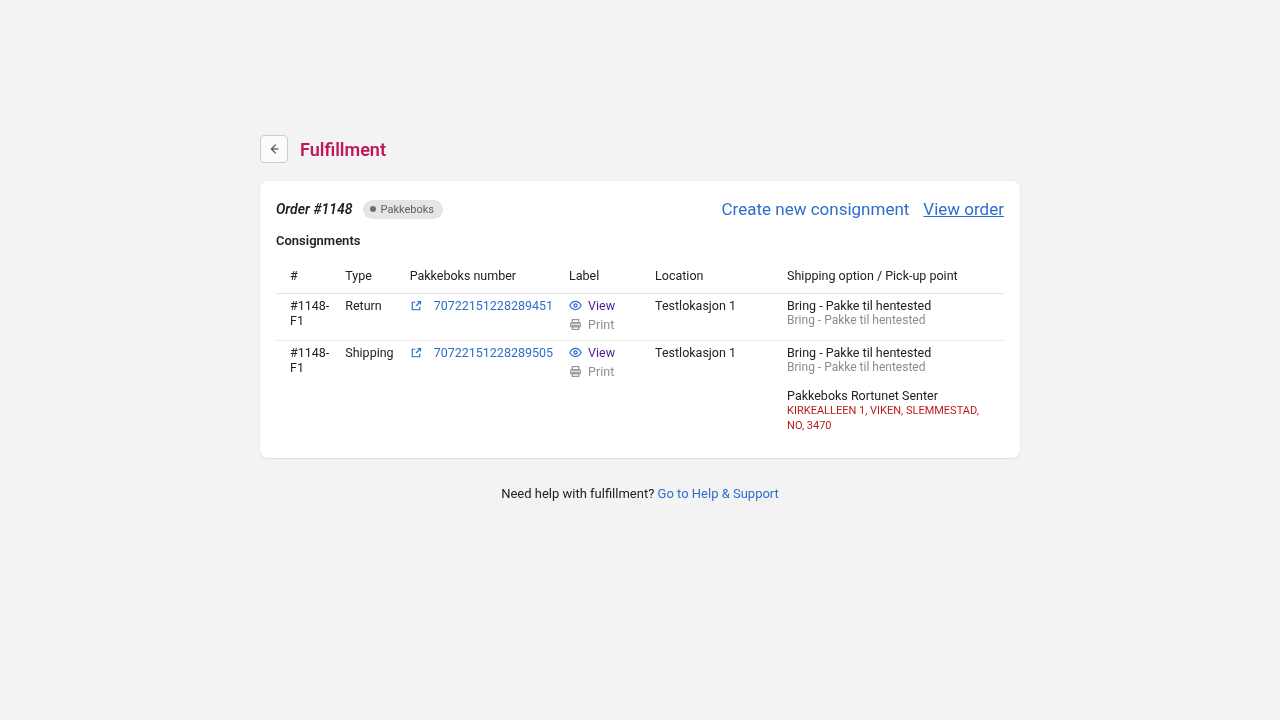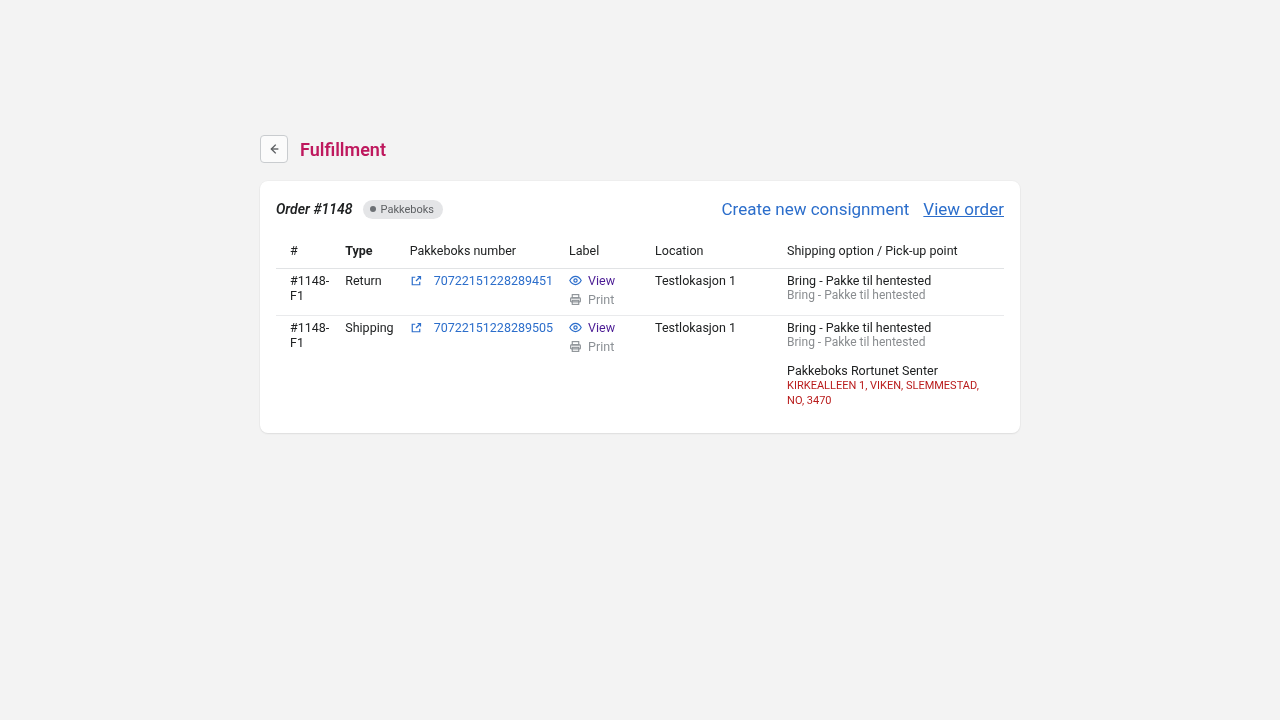--- a/index.html
+++ b/index.html
@@ -107,21 +107,21 @@
   th:first-child, td:first-child { padding-left: 14px; }
   td {
     vertical-align: top;
     padding: 4px 8px;
     border-bottom: 1px solid #e9eaec;
     font-size: 12.5px;
     color: #202223;
   }
   tr:last-child td { border-bottom: none; }
   .col-id { width: 58px; }
-  .col-type { width: 58px; font-weight: bold; }
+  .col-type { width: 58px; }
   .col-track { width: 150px; }
   .col-label { width: 86px; }
   .col-loc { width: 132px; }
   .tracking-link {
     color: #2c6ecb;
     display: inline-flex;
     align-items: center;
     gap: 12px;
     cursor: pointer;
   }
@@ -172,20 +172,21 @@
           <span class="dot"></span>
           <span>Pakkeboks</span>
         </span>
       </div>
       <div class="card-head-right">
         <a class="link">Create new consignment</a>
         <a class="link underlined">View order</a>
       </div>
     </div>
 
+    <div class="section-title">Consignments</div>
 
     <table>
       <thead>
         <tr>
           <th class="col-id">#</th>
           <th class="col-type">Type</th>
           <th class="col-track">Pakkeboks number</th>
           <th class="col-label">Label</th>
           <th class="col-loc">Location</th>
           <th>Shipping option / Pick-up point</th>
@@ -261,13 +262,16 @@
               <div class="pickup-block">
                 <div>Pakkeboks Rortunet Senter</div>
                 <div class="pickup-addr">KIRKEALLEEN 1, VIKEN, SLEMMESTAD, NO, 3470</div>
               </div>
             </td>
           </tr>
         </tbody>
     </table>
   </div>
 
+  <div class="footer">
+    <span>Need help with fulfillment? </span><a>Go to Help &amp; Support</a>
+  </div>
 </div>
 
 </body></html>

